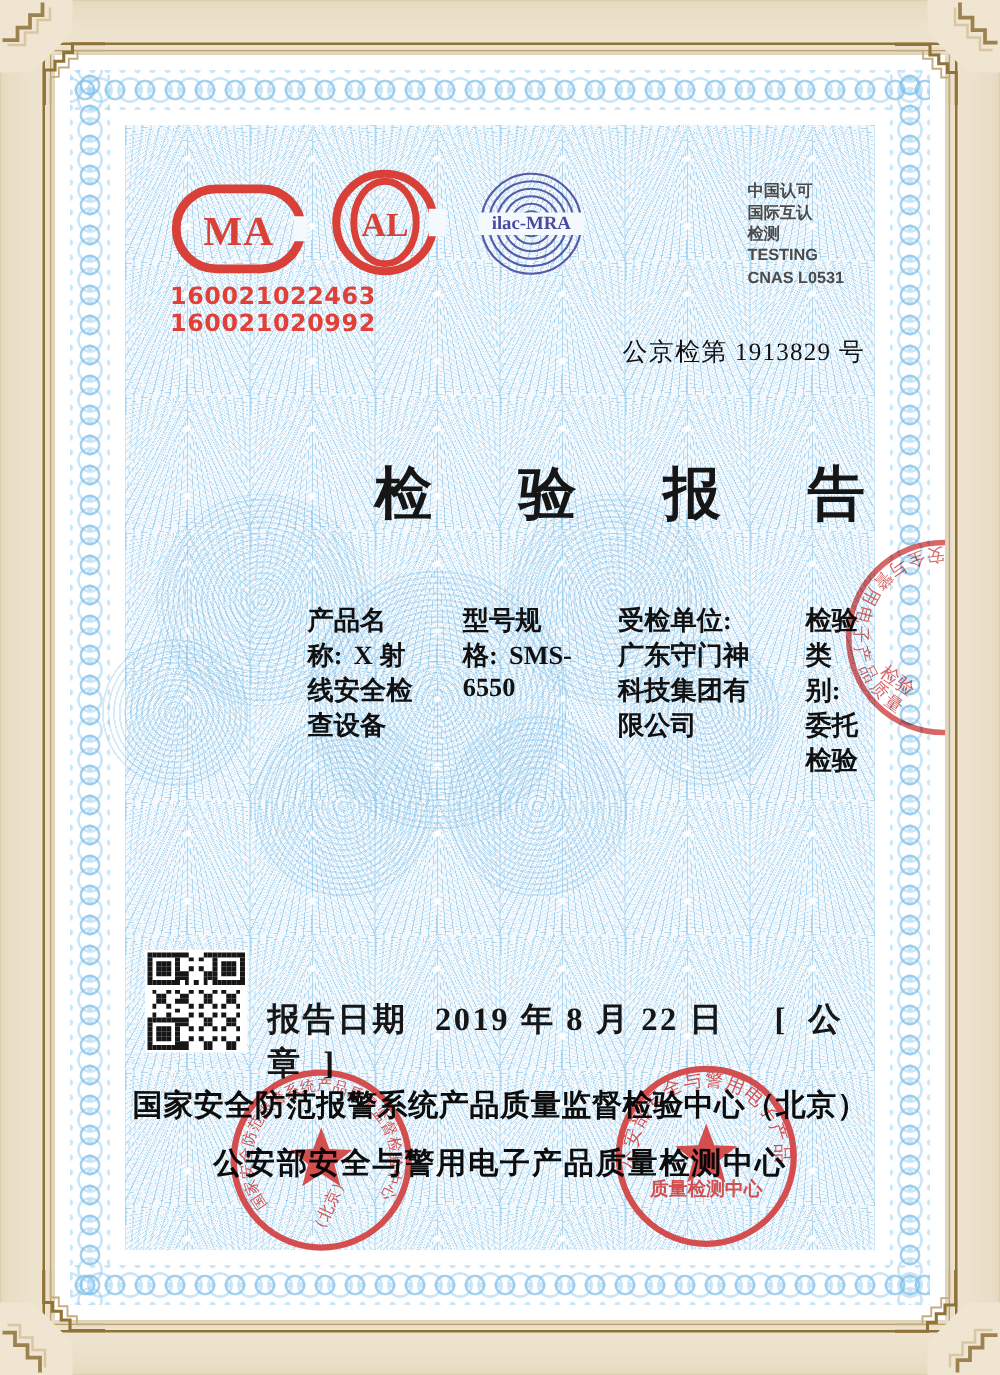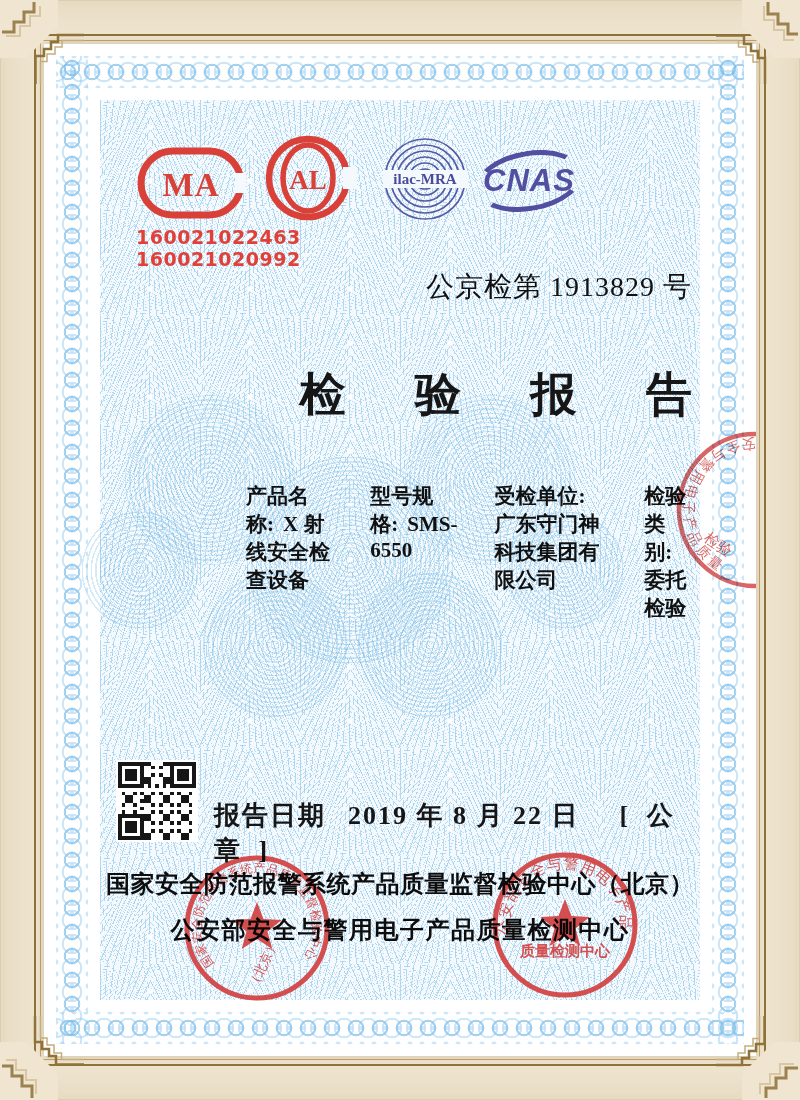--- a/index.html
+++ b/index.html
@@ -54,21 +54,21 @@
   .cnas-ell{position:absolute;inset:1px;border:5px solid #534fa0;border-radius:50%;
             border-left-color:transparent;border-right-color:transparent;transform:rotate(-10deg);}
   .cnas-word{position:relative;width:100%;text-align:center;line-height:62px;
     font-family:"Liberation Sans","DejaVu Sans",sans-serif;font-style:italic;font-weight:800;
     font-size:31px;color:#534fa0;letter-spacing:1px;}
   .cnas-caption{left:498px;top:44px;font-family:"Liberation Sans","DejaVu Sans",sans-serif;
     font-size:13px;line-height:1.32;font-weight:700;color:#4b4b4b;}
   .reg-numbers{left:36px;top:126px;color:#e04038;
     font-family:"DejaVu Sans","Liberation Sans",sans-serif;font-weight:700;font-size:19px;line-height:22px;letter-spacing:.5px;}
   .license{left:196px;top:141px;color:#d84038;font-weight:700;font-size:15px;}
-  .report-no{right:8px;top:168px;font-size:28px;color:#111;letter-spacing:1px;}
+  .report-no{right:8px;top:168px;font-size:20px;color:#111;letter-spacing:1px;}
   .title{left:0;top:264px;width:100%;text-align:right;font-size:46px;font-weight:600;color:#161616;
     word-spacing:42px;letter-spacing:8px;}
   .fields{left:146px;top:382px;display:flex;flex-direction:row;gap:37px;
     font-size:21px;font-weight:700;color:#111;}
   .field-label{margin-right:9px;}
   .qr{left:16px;top:660px;width:78px;height:78px;background:#fff;padding:2px;
       display:grid;grid-template-columns:repeat(21,1fr);grid-auto-rows:1fr;}
   .qr div.on{background:#161616;}
   .date-row{left:114px;top:698px;font-size:26px;font-weight:600;color:#161616;letter-spacing:2px;}
   .date-value{margin-left:22px;}
@@ -167,23 +167,26 @@
                 <circle cx="43" cy="43" r="16"></circle>
               <circle cx="43" cy="43" r="22"></circle>
                 <circle cx="43" cy="43" r="28"></circle>
               <circle cx="43" cy="43" r="34"></circle>
                 <circle cx="43" cy="43" r="40"></circle>
             </g>
             <rect x="1" y="34" width="84" height="18" fill="#f3f9fd"></rect>
             <text x="43" y="47.5" text-anchor="middle" font-size="15" font-weight="700" fill="#4a4a9c" font-family="Liberation Sans, DejaVu Sans, sans-serif">ilac-MRA</text>
           </svg>
         </div>
-        <div class="abs cnas">
-          <div class="cnas-ell"></div>
-          <div class="cnas-word">CNAS</div>
+        <div class="abs cnas-caption">
+          <div>中国认可</div>
+          <div>国际互认</div>
+          <div>检测</div>
+          <div>TESTING</div>
+          <div>CNAS L0531</div>
         </div>
 
         <div class="abs reg-numbers">
           <div>160021022463</div>
           <div>160021020992</div>
         </div>
 
         <div class="abs report-no">公京检第 1913829 号</div>
 
         <div class="abs title">检 验 报 告</div>

